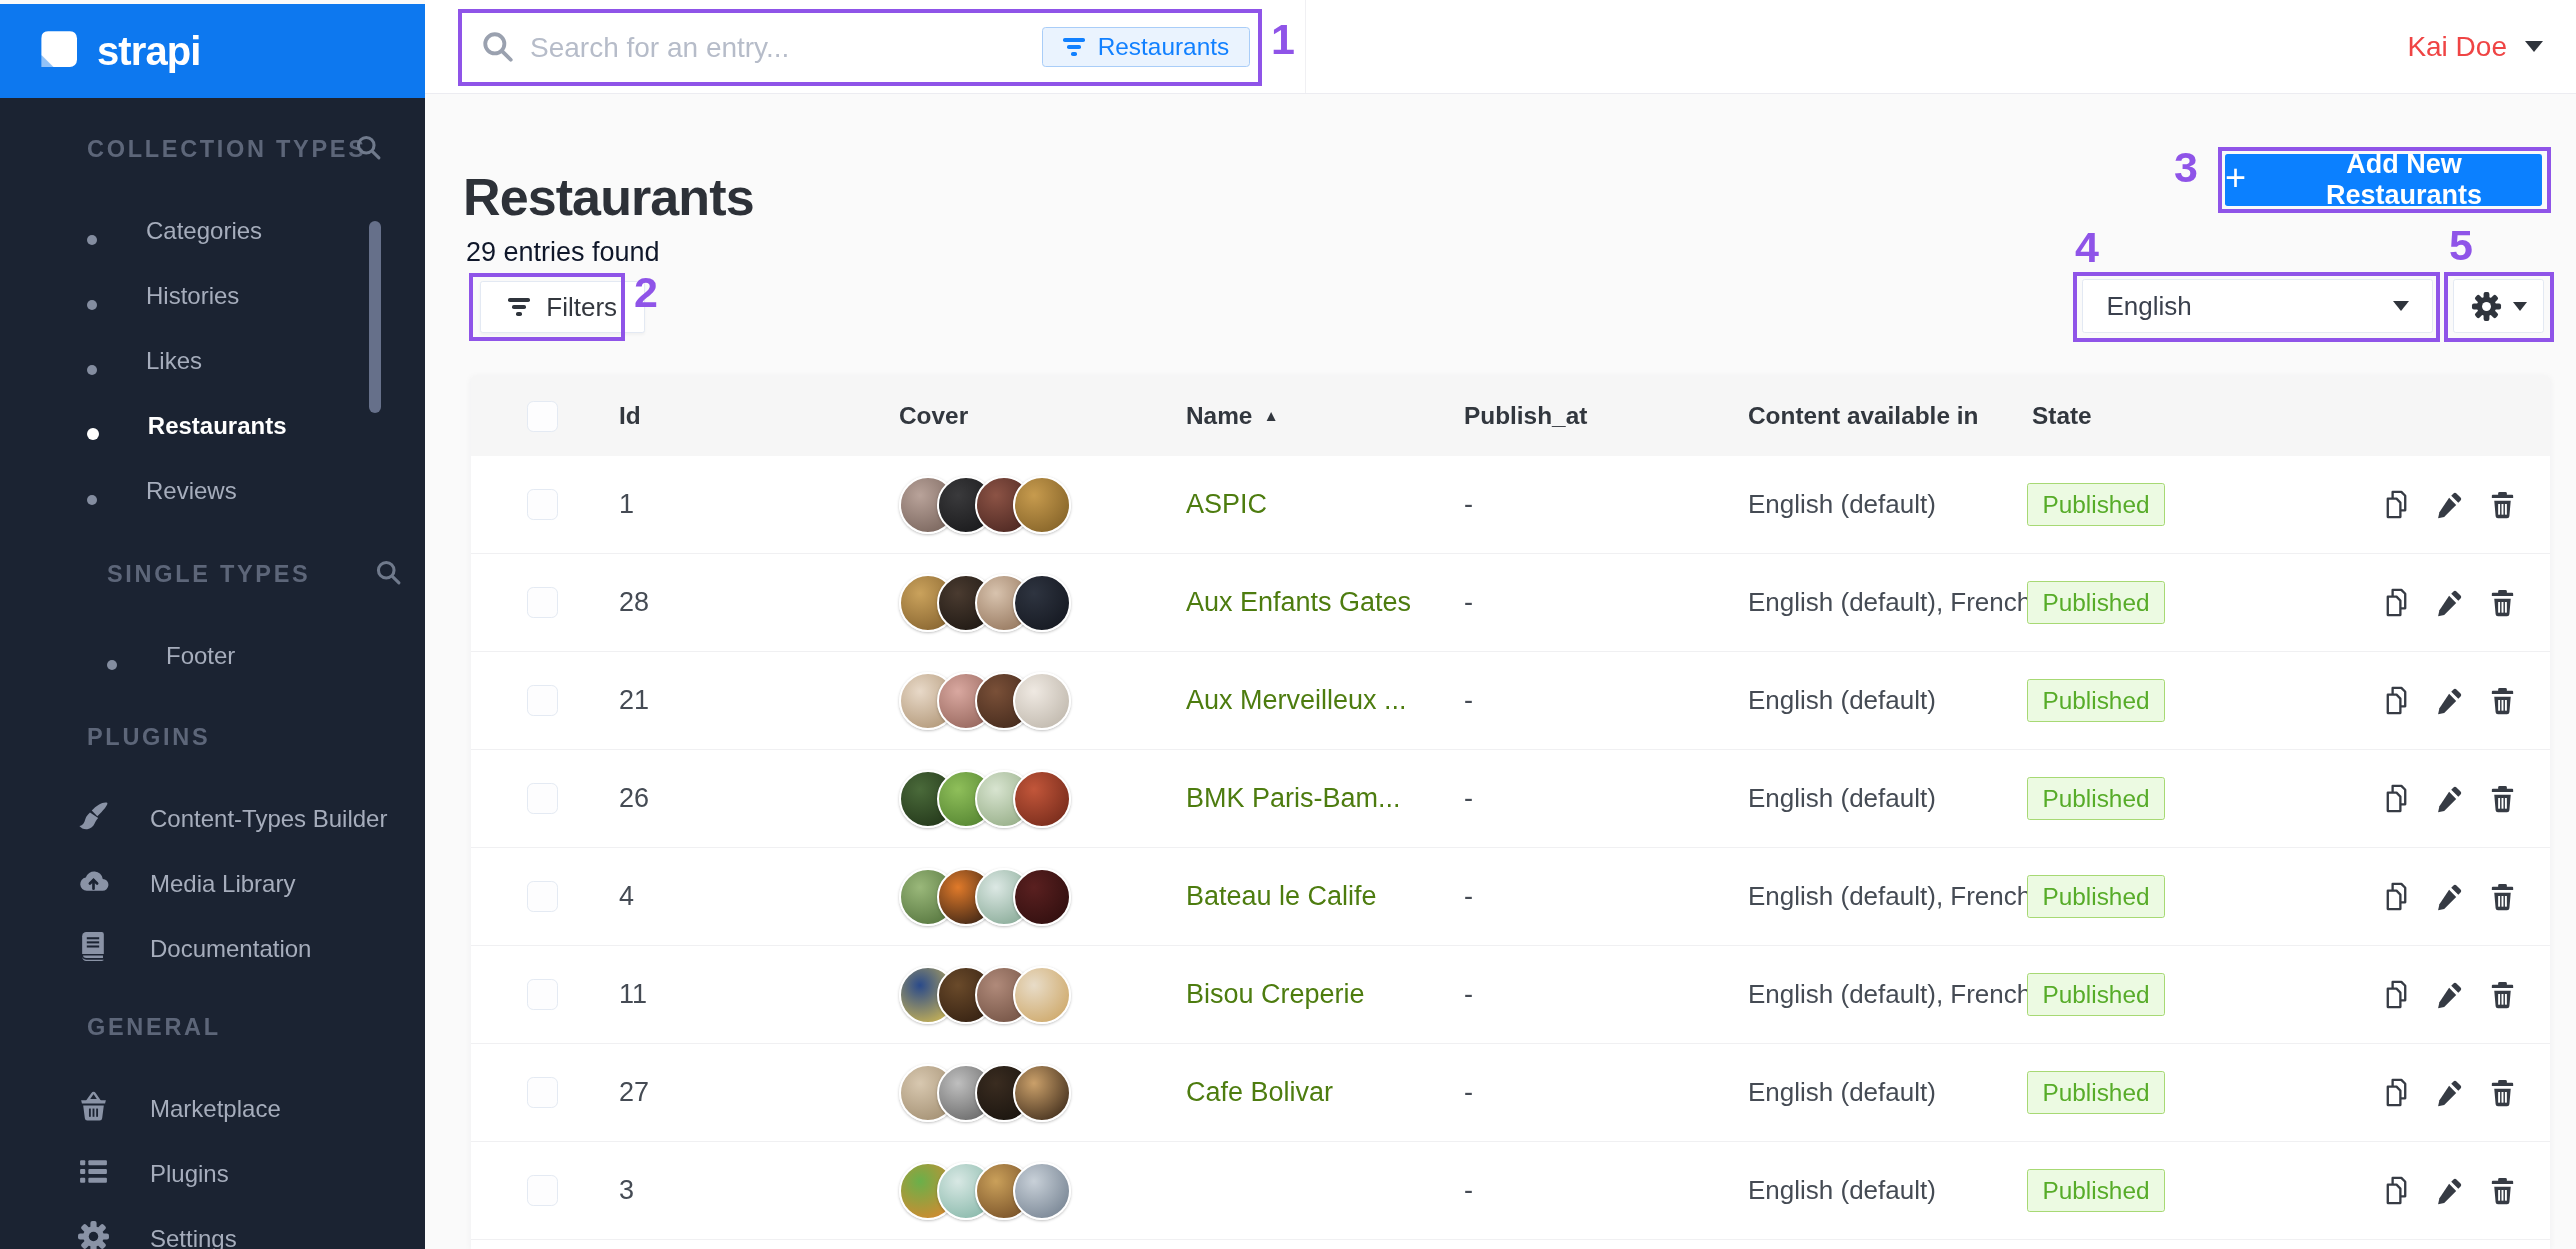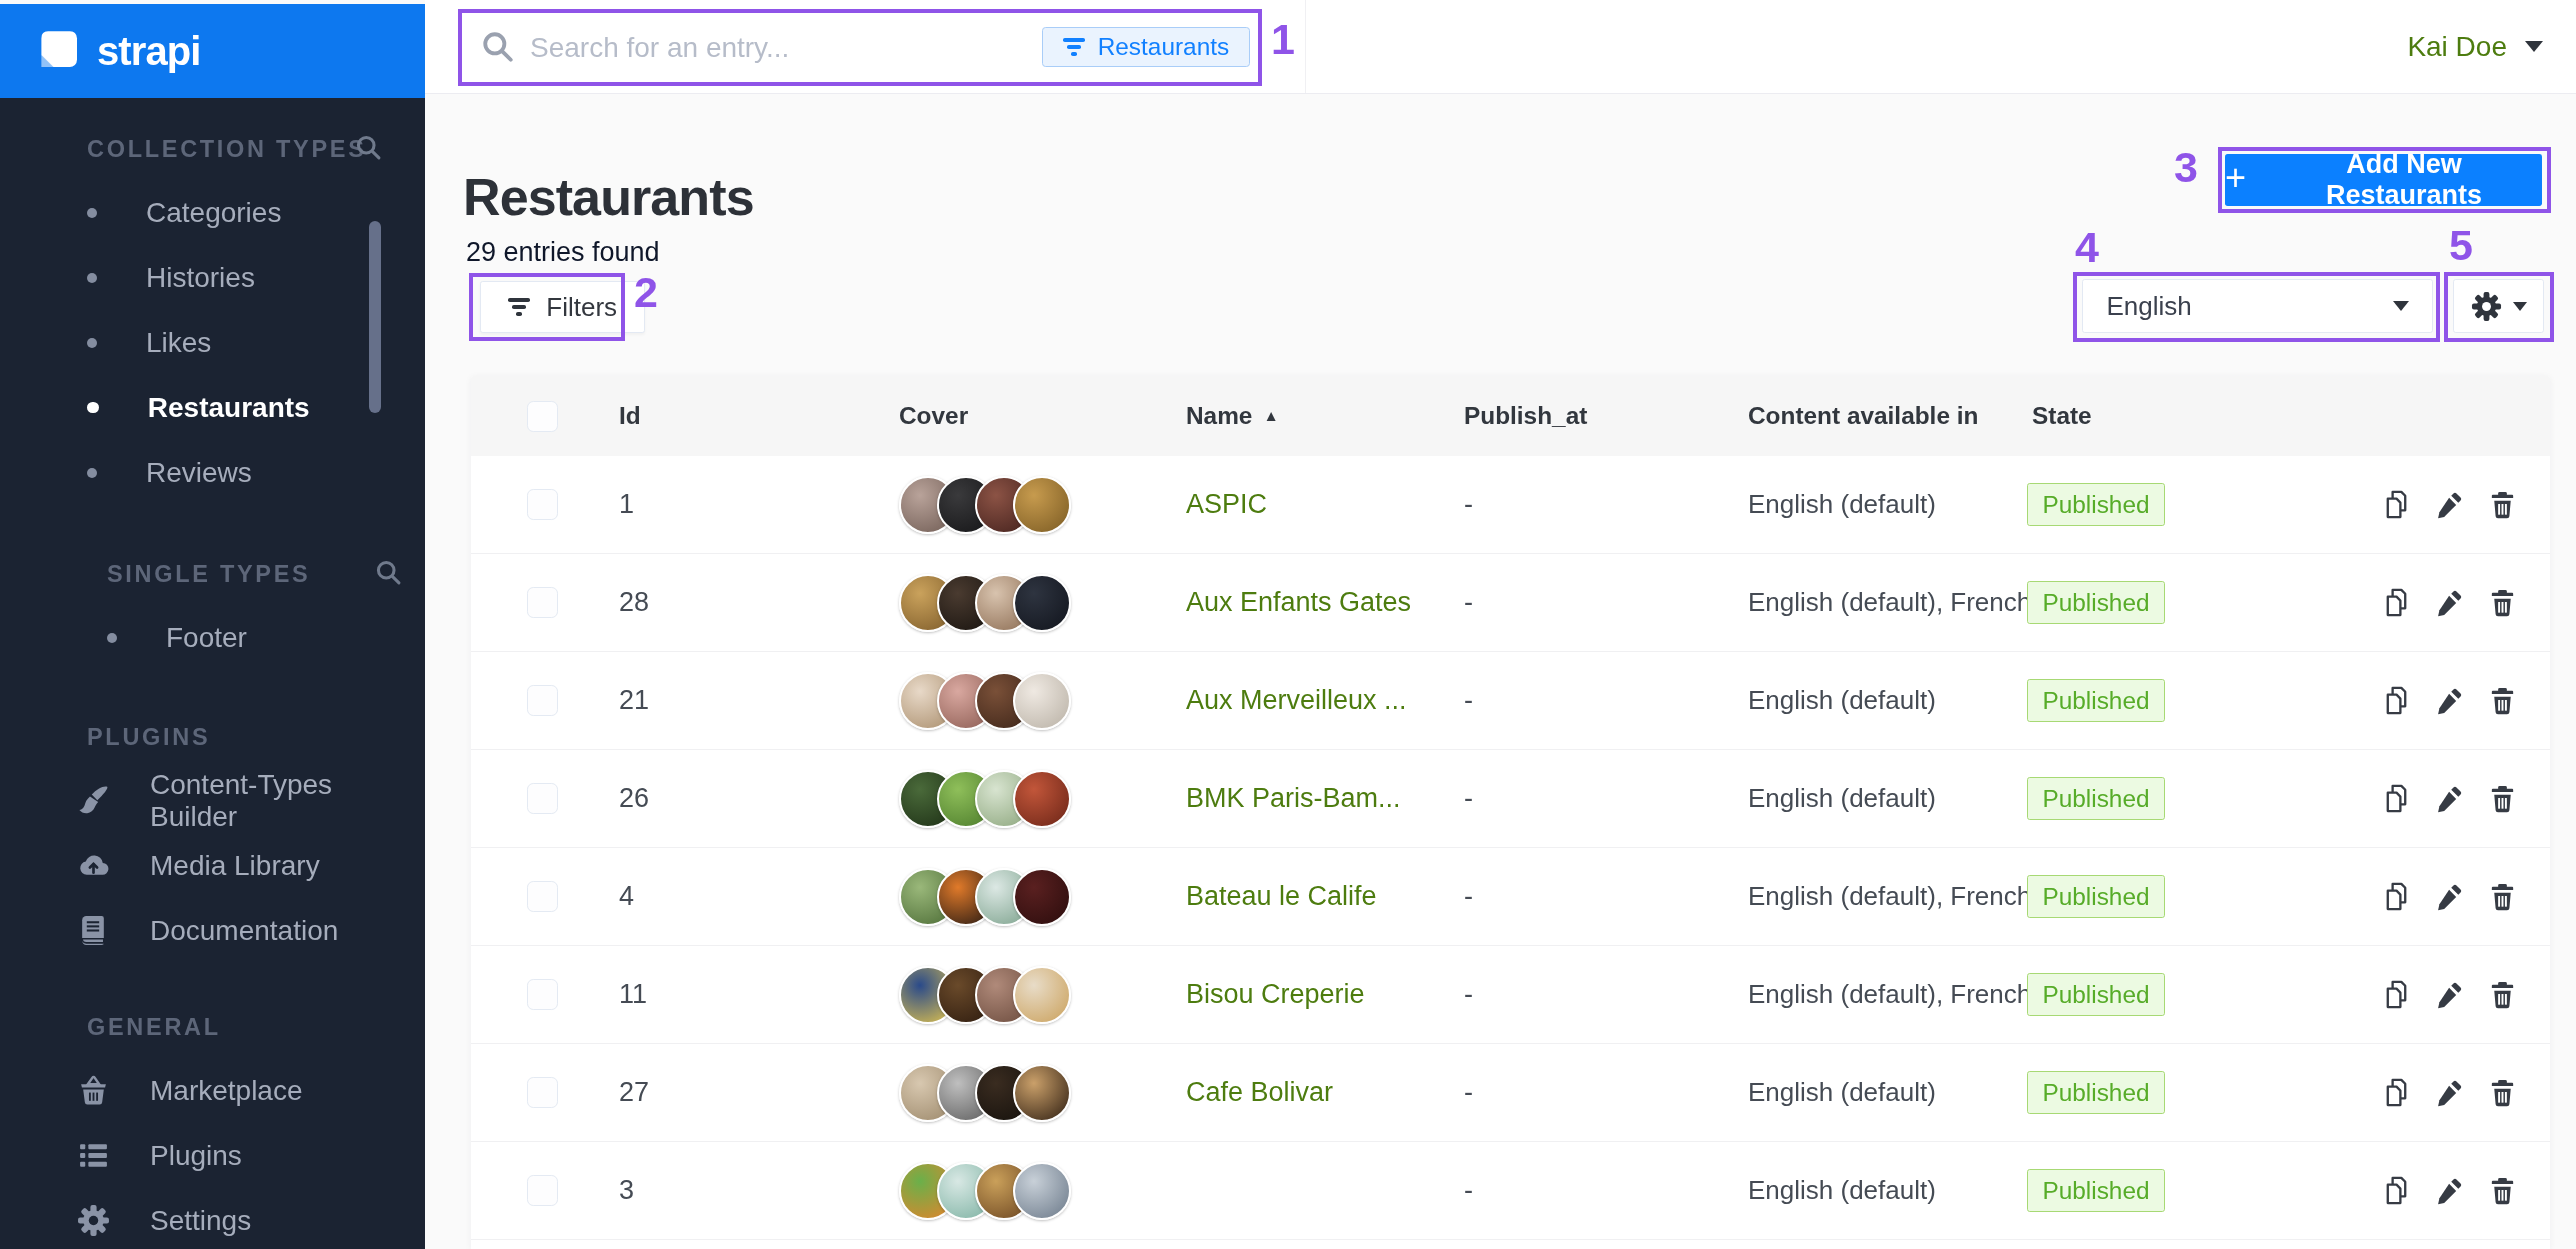--- a/index.html
+++ b/index.html
@@ -8,36 +8,36 @@
   #app { position:relative; width:2576px; height:1249px; }
 
   
   .topbar { position:absolute; left:425px; top:0; width:2151px; height:94px; background:#fff; border-bottom:0.9px solid #ececf1; z-index:5; }
   .search-section-divider { position:absolute; left:880px; top:0; width:0.9px; height:93px; background:#f0f0f3; }
   .search-icon { position:absolute; left:56px; top:30px; width:34px; height:34px; color:#9aa1af; }
   .search-input { position:absolute; left:105px; top:22px; width:489px; height:51px; border:none; outline:none; font-size:28px; color:#454b54; font-family:"Liberation Sans",sans-serif; background:transparent; }
   .search-input::placeholder { color:#b6bcc9; }
   .filter-chip { position:absolute; left:617px; top:27px; height:40px; padding:0 20px; display:flex; align-items:center; gap:12.7px; background:#eaf3fe; border:0.9px solid #a9cdf8; border-radius:3.6px; font-size:24.4px; color:#1180ff; cursor:pointer; }
   .user-menu { position:absolute; right:33px; top:0; height:93px; display:flex; align-items:center; gap:18px; cursor:pointer; }
-  .user-name { font-size:28px; color:#4d7c0f; }
+  .user-name { font-size:28px; color:#ef4444; }
   .caret { width:0; height:0; border-left:9px solid transparent; border-right:9px solid transparent; border-top:11px solid #2f343c; }
 
   
   .sidebar { position:absolute; left:0; top:4px; width:425px; height:1249px; background:#1b2332; z-index:6; }
   .logo-block { position:absolute; left:0; top:0; width:425px; height:94px; background:#0d78ef; display:flex; align-items:center; padding-left:36px; gap:18px; }
   .logo-mark { position:relative; width:43px; height:43px; }
   .logo-mark .lm-a { position:absolute; left:5.4px; top:1.8px; width:36px; height:36px; background:#fff; border-radius:7.2px; clip-path:polygon(0 0,100% 0,100% 100%,34% 100%,0 66%); }
   .logo-mark .lm-b { position:absolute; left:5.4px; top:25px; width:12.7px; height:12.7px; background:rgba(255,255,255,.55); clip-path:polygon(0 0,100% 100%,0 100%); }
   .logo-text { font-size:40px; font-weight:bold; color:#fff; letter-spacing:-0.9px; }
 
   .side-section { position:absolute; left:0; width:425px; }
   .sec-ct { top:129px; } .sec-st { top:554px;margin-left:20px; } .sec-pl { top:717px; } .sec-ge { top:1007px; }
   .side-header { position:relative; height:47px; line-height:33px; padding-left:87px; font-size:23.5px; font-weight:bold; letter-spacing:2.7px; color:#5d6679; }
   .side-header .sec-search { position:absolute; right:42px; top:0; width:29px; height:29px; color:#707a8c; cursor:pointer; }
-  .nav-item { position:relative; height:65px; display:flex; align-items:center; font-size:28px; color:#a6adbc; cursor:pointer; }
+  .nav-item { position:relative; height:65px; display:flex; align-items:flex-end; font-size:24px; color:#a6adbc; cursor:pointer; }
   .nav-item .bullet { width:10px; height:10px; border-radius:50%; background:#848da0; margin-left:87px; flex:0 0 auto; }
   .nav-item .nav-label { margin-left:49px; }
   .nav-item.active { color:#fff; font-weight:bold; }
   .nav-item.active .bullet { background:#fff; width:11.8px; height:11.8px; }
   .nav-item .nav-ico { width:33px; height:33px; margin-left:77px; color:#8a93a6; flex:0 0 auto; }
   .nav-item .nav-ico svg { width:100%; height:100%; }
   .nav-item .nav-label-ico { margin-left:40px; }
   .side-scrollbar { position:absolute; left:369px; top:217px; width:11.8px; height:192px; border-radius:6.3px; background:#66708a; cursor:pointer; }
 
   

